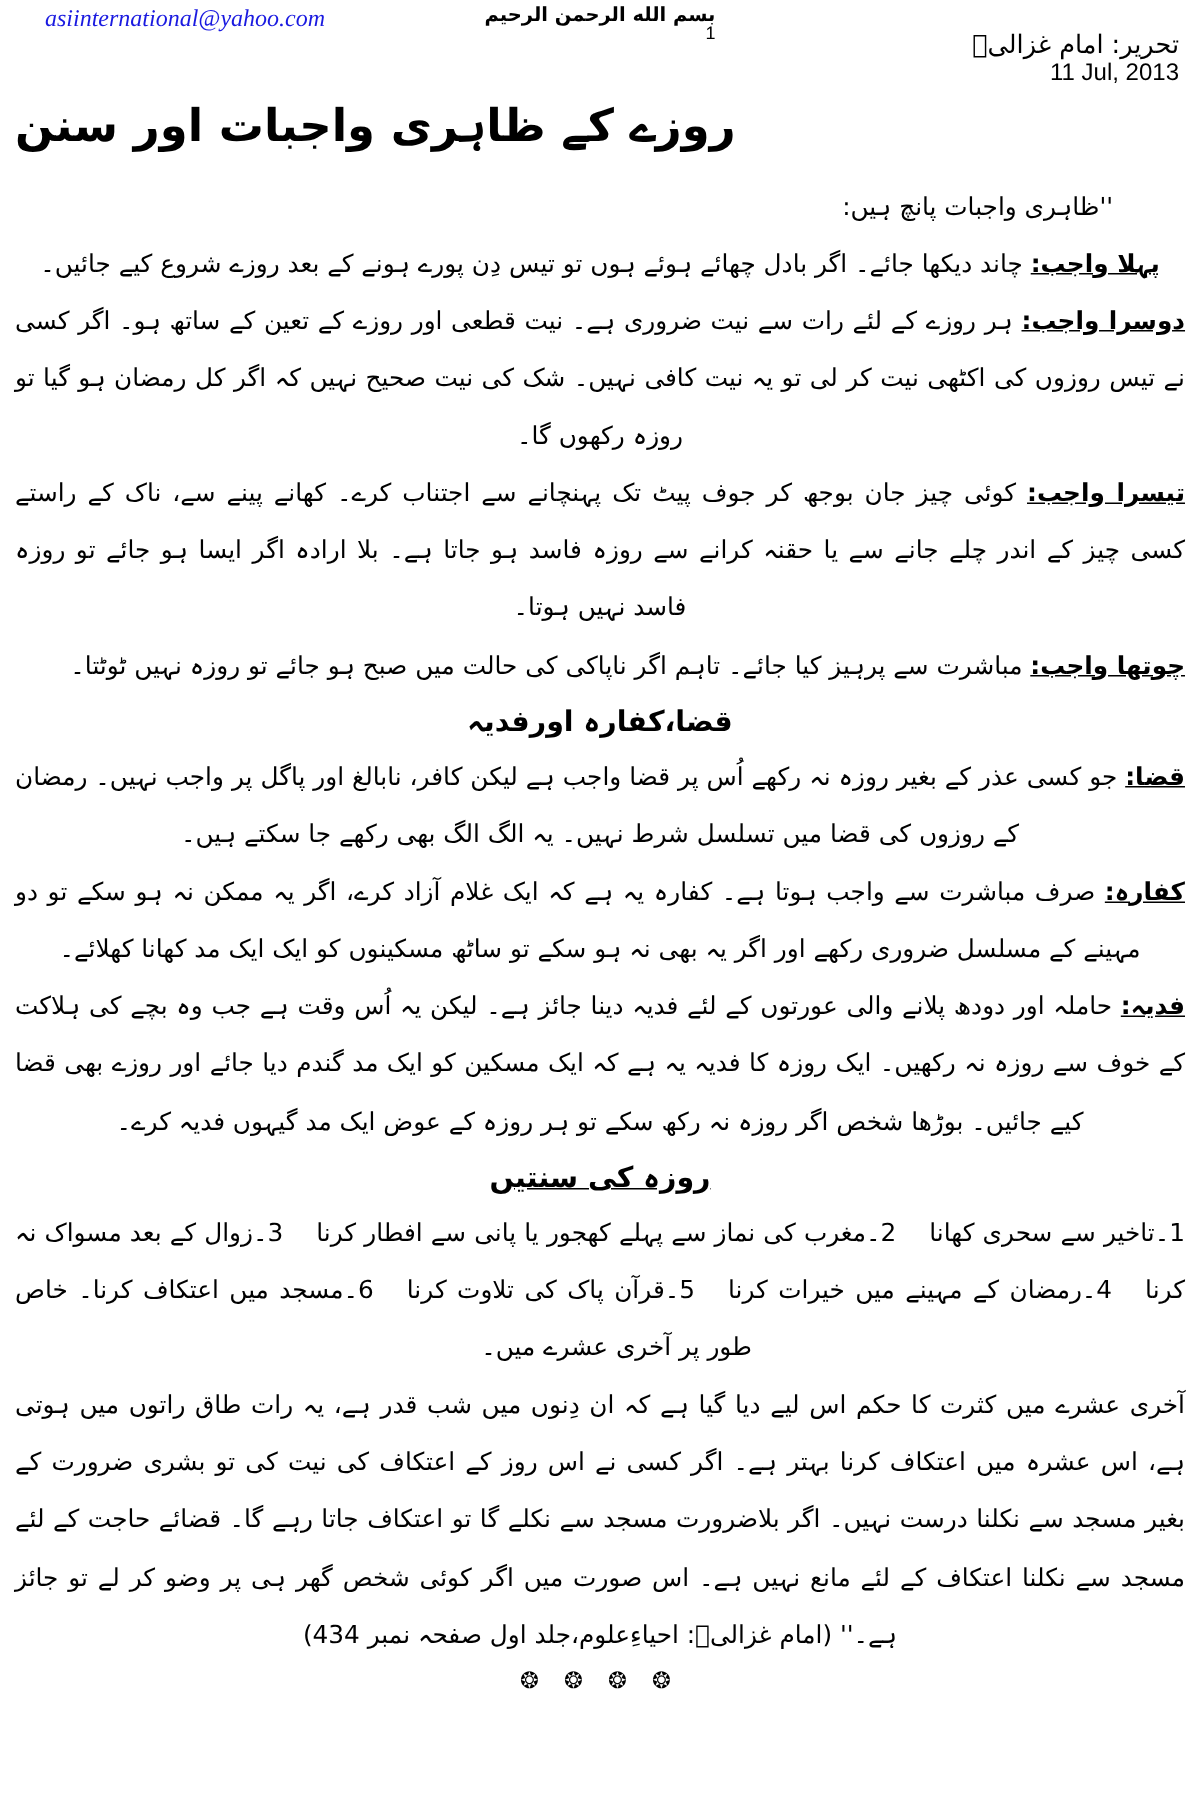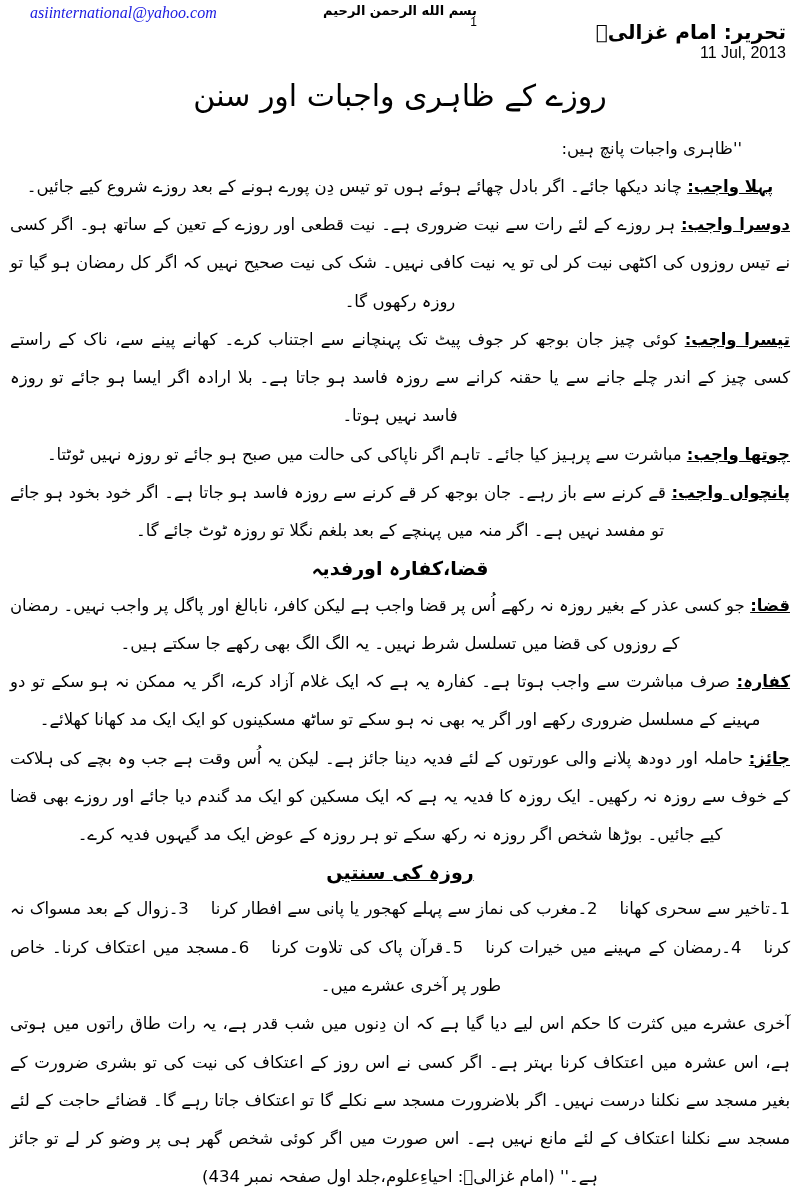--- a/index.html
+++ b/index.html
@@ -21,27 +21,27 @@
   .bismillah-wrap {
     position:absolute; left:50%; transform:translateX(-50%);
     top:1px; text-align:right; direction:rtl;
   }
   .bismillah { font-size:13px; font-weight:bold; }
   .page-number {
     font-family:"Liberation Sans", sans-serif;
     font-size:12px; margin-top:-3px;
   }
   .top-right { position:absolute; right:4px; top:18px; text-align:right; }
-  .writer { direction:rtl; font-size:20px; font-weight:bold; }
+  .writer { direction:rtl; font-size:17px; font-weight:normal; }
   .date { font-family:"Liberation Sans", sans-serif; font-size:16px; }
   
   .title {
-    direction:rtl; text-align:center;
-    font-size:30px; font-weight:normal;
-    margin:20px 0 6px 0; letter-spacing:-1px;
+    direction:rtl; text-align:left;
+    font-size:30px; font-weight:bold;
+    margin:8px 0 6px 0; letter-spacing:-1px;
   }
   
   .body { direction:rtl; font-size:16.5px; line-height:2.32; }
   .intro { text-align:right; padding-right:48px; margin-bottom:0; }
   .para { text-align:justify; text-align-last:center; margin:0; }
   .para.single { text-align-last:right; }
   .lbl { font-weight:bold; text-decoration:underline; }
   .sec-heading {
     text-align:center; font-weight:bold; font-size:19px;
     margin:0 0; line-height:1.9;
@@ -76,29 +76,28 @@
     <p class="intro">''ظاہری واجبات پانچ ہیں:</p>
 
     <p class="para"><span class="lbl">پہلا واجب:</span> <span>چاند دیکھا جائے۔ اگر بادل چھائے ہوئے ہوں تو تیس دِن پورے ہونے کے بعد روزے شروع کیے جائیں۔</span></p>
 
     <p class="para"><span class="lbl">دوسرا واجب:</span> <span>ہر روزے کے لئے رات سے نیت ضروری ہے۔ نیت قطعی اور روزے کے تعین کے ساتھ ہو۔ اگر کسی نے تیس روزوں کی اکٹھی نیت کر لی تو یہ نیت کافی نہیں۔ شک کی نیت صحیح نہیں کہ اگر کل رمضان ہو گیا تو روزہ رکھوں گا۔</span></p>
 
     <p class="para"><span class="lbl">تیسرا واجب:</span> <span>کوئی چیز جان بوجھ کر جوف پیٹ تک پہنچانے سے اجتناب کرے۔ کھانے پینے سے، ناک کے راستے کسی چیز کے اندر چلے جانے سے یا حقنہ کرانے سے روزہ فاسد ہو جاتا ہے۔ بلا ارادہ اگر ایسا ہو جائے تو روزہ فاسد نہیں ہوتا۔</span></p>
 
     <p class="para single"><span class="lbl">چوتھا واجب:</span> <span>مباشرت سے پرہیز کیا جائے۔ تاہم اگر ناپاکی کی حالت میں صبح ہو جائے تو روزہ نہیں ٹوٹتا۔</span></p>
 
-    <p class="para"><span class="lbl">پانچواں واجب:</span> <span>قے کرنے سے باز رہے۔ جان بوجھ کر قے کرنے سے روزہ فاسد ہو جاتا ہے۔ اگر خود بخود ہو جائے تو مفسد نہیں ہے۔ اگر منہ میں پہنچے کے بعد بلغم نگلا تو روزہ ٹوٹ جائے گا۔</span></p>
 
     <div class="sec-heading">قضا،کفارہ اورفدیہ</div>
 
     <p class="para"><span class="lbl">قضا:</span> <span>جو کسی عذر کے بغیر روزہ نہ رکھے اُس پر قضا واجب ہے لیکن کافر، نابالغ اور پاگل پر واجب نہیں۔ رمضان کے روزوں کی قضا میں تسلسل شرط نہیں۔ یہ الگ الگ بھی رکھے جا سکتے ہیں۔</span></p>
 
     <p class="para"><span class="lbl">کفارہ:</span> <span>صرف مباشرت سے واجب ہوتا ہے۔ کفارہ یہ ہے کہ ایک غلام آزاد کرے، اگر یہ ممکن نہ ہو سکے تو دو مہینے کے مسلسل ضروری رکھے اور اگر یہ بھی نہ ہو سکے تو ساٹھ مسکینوں کو ایک ایک مد کھانا کھلائے۔</span></p>
 
-    <p class="para"><span class="lbl">جائز:</span> <span>حاملہ اور دودھ پلانے والی عورتوں کے لئے فدیہ دینا جائز ہے۔ لیکن یہ اُس وقت ہے جب وہ بچے کی ہلاکت کے خوف سے روزہ نہ رکھیں۔ ایک روزہ کا فدیہ یہ ہے کہ ایک مسکین کو ایک مد گندم دیا جائے اور روزے بھی قضا کیے جائیں۔ بوڑھا شخص اگر روزہ نہ رکھ سکے تو ہر روزہ کے عوض ایک مد گیہوں فدیہ کرے۔</span></p>
+    <p class="para"><span class="lbl">فدیہ:</span> <span>حاملہ اور دودھ پلانے والی عورتوں کے لئے فدیہ دینا جائز ہے۔ لیکن یہ اُس وقت ہے جب وہ بچے کی ہلاکت کے خوف سے روزہ نہ رکھیں۔ ایک روزہ کا فدیہ یہ ہے کہ ایک مسکین کو ایک مد گندم دیا جائے اور روزے بھی قضا کیے جائیں۔ بوڑھا شخص اگر روزہ نہ رکھ سکے تو ہر روزہ کے عوض ایک مد گیہوں فدیہ کرے۔</span></p>
 
     <div class="sec-heading underlined"><span>روزہ کی سنتیں</span></div>
 
     <p class="para"><span class="sunnah-item">1۔تاخیر سے سحری کھانا</span><span class="sunnah-item">2۔مغرب کی نماز سے پہلے کھجور یا پانی سے افطار کرنا</span><span class="sunnah-item">3۔زوال کے بعد مسواک نہ کرنا</span><span class="sunnah-item">4۔رمضان کے مہینے میں خیرات کرنا</span><span class="sunnah-item">5۔قرآن پاک کی تلاوت کرنا</span><span class="sunnah-item">6۔مسجد میں اعتکاف کرنا۔ خاص طور پر آخری عشرے میں۔</span></p>
 
     <p class="para"><span>آخری عشرے میں کثرت کا حکم اس لیے دیا گیا ہے کہ ان دِنوں میں شب قدر ہے، یہ رات طاق راتوں میں ہوتی ہے، اس عشرہ میں اعتکاف کرنا بہتر ہے۔ اگر کسی نے اس روز کے اعتکاف کی نیت کی تو بشری ضرورت کے بغیر مسجد سے نکلنا درست نہیں۔ اگر بلاضرورت مسجد سے نکلے گا تو اعتکاف جاتا رہے گا۔ قضائے حاجت کے لئے مسجد سے نکلنا اعتکاف کے لئے مانع نہیں ہے۔ اس صورت میں اگر کوئی شخص گھر ہی پر وضو کر لے تو جائز ہے۔''</span> <span class="citation">(امام غزالیؒ: احیاءِعلوم،جلد اول صفحہ نمبر 434)</span></p>
 
   </div>
 
   <div class="ornaments">❂ ❂ ❂ ❂</div>

